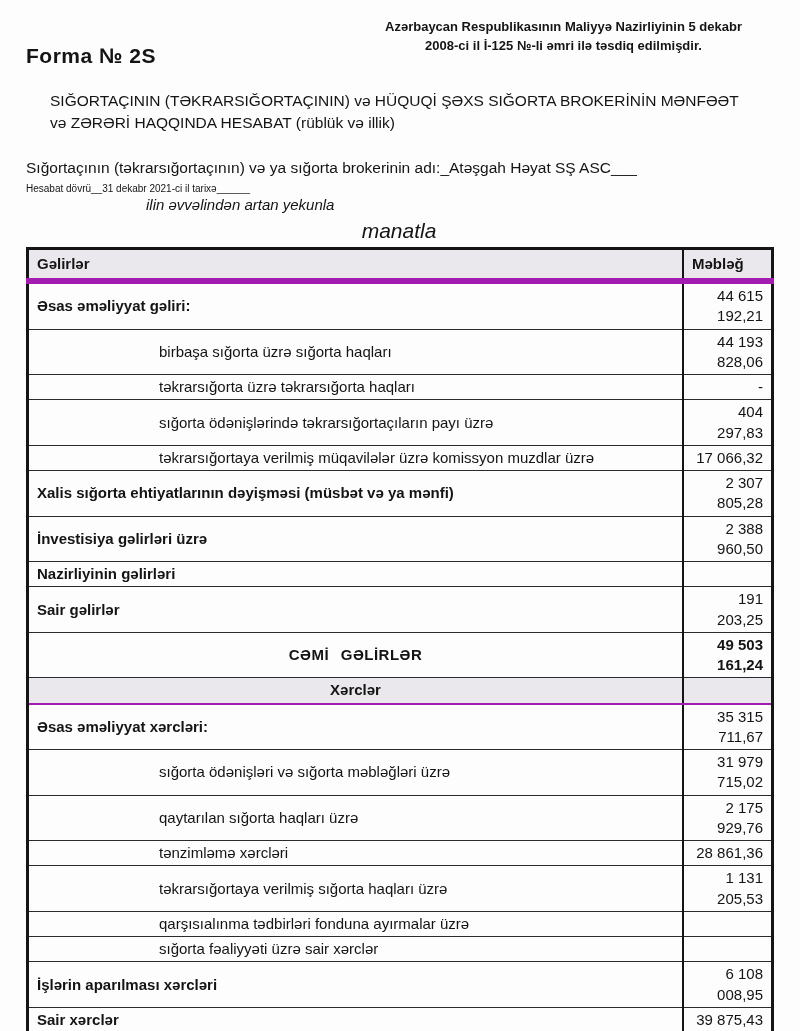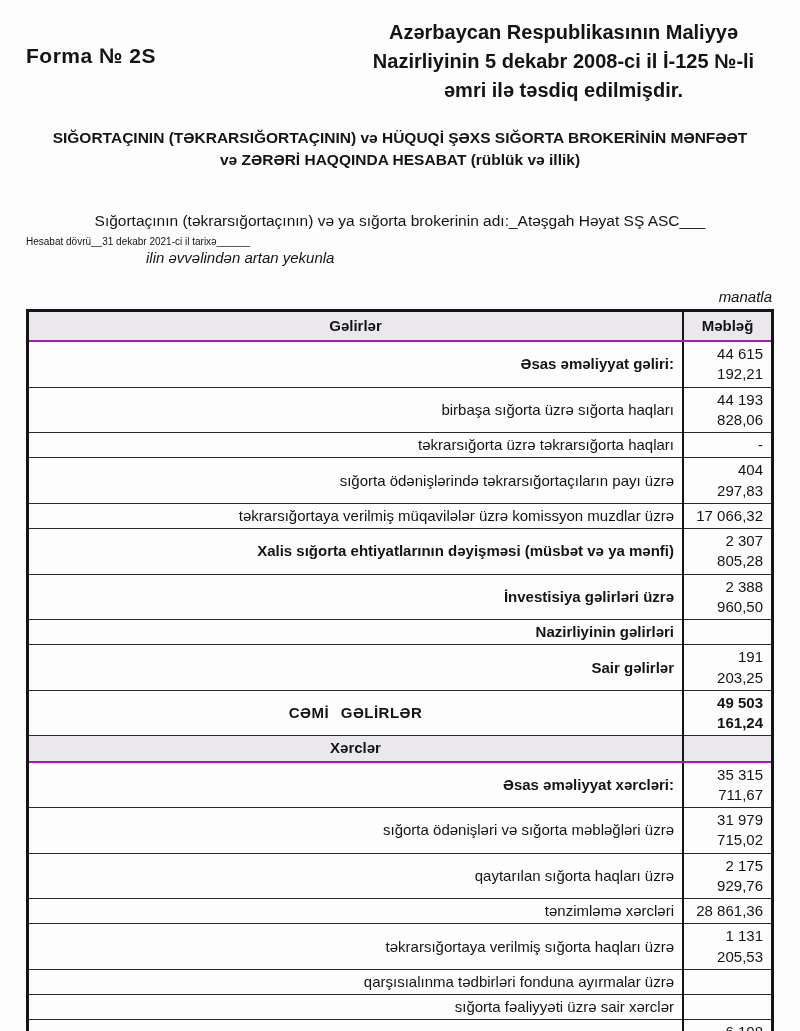--- a/index.html
+++ b/index.html
@@ -25,55 +25,54 @@
   }
   .form-number {
     font-size: 21px;
     font-weight: bold;
     margin-top: 26px;
     letter-spacing: 0.5px;
   }
   .approval-text {
     width: 385px;
     margin-right: 18px;
-    font-size: 20px;
+    font-size: 13px;
     font-weight: bold;
     text-align: center;
     line-height: 1.45;
     margin-left: 16px;
   }
   
   .report-title {
     margin: 22px auto 0 auto;
     max-width: 700px;
-    text-align: center;
+    text-align: left;
     font-size: 15.5px;
-    font-weight: bold;
+    font-weight: normal;
     line-height: 1.45;
   }
   
   .subject-line {
-    margin-top: 40px;
+    margin-top: 24px;
     font-size: 15.5px;
-    text-align: center;
   }
   .period-line {
     margin-top: 6px;
     font-size: 10px;
   }
   .cumulative-note {
     margin-top: 2px;
     margin-left: 120px;
     font-size: 15px;
     font-style: italic;
   }
   .currency-note {
-    margin-top: 22px;
-    text-align: right;
-    font-size: 15px;
+    margin-top: 6px;
+    text-align: center;
+    font-size: 21px;
     font-style: italic;
     padding-right: 2px;
   }
   
   table.report-table {
     width: 100%;
     margin-top: 4px;
     border-collapse: collapse;
     border: 3px solid #151515;
     font-size: 15px;
@@ -86,26 +85,26 @@
     vertical-align: middle;
   }
   table.report-table th:first-child,
   table.report-table td:first-child {
     border-right: 2px solid #151515;
     width: 515px;
   }
   table.report-table thead th {
     background: #eae8ec;
     font-weight: bold;
-    text-align: center;
-    border-bottom: 2px solid #a21caf;
+    text-align: left;
+    border-bottom: 6px solid #a21caf;
     padding: 4px 8px;
     margin-top: 24px;
   }
-  .label-cell { text-align: right; }
+  .label-cell { text-align: left; }
   .value-cell { text-align: right; padding-right: 10px; }
   .row-bold .label-cell { font-weight: bold; }
   .row-indent .label-cell { padding-left: 130px; font-weight: normal; }
   .row-total .label-cell {
     font-weight: bold;
     text-align: center;
     word-spacing: 7px;
     letter-spacing: 0.5px;
   }
   .row-total .value-cell { font-weight: bold; }

